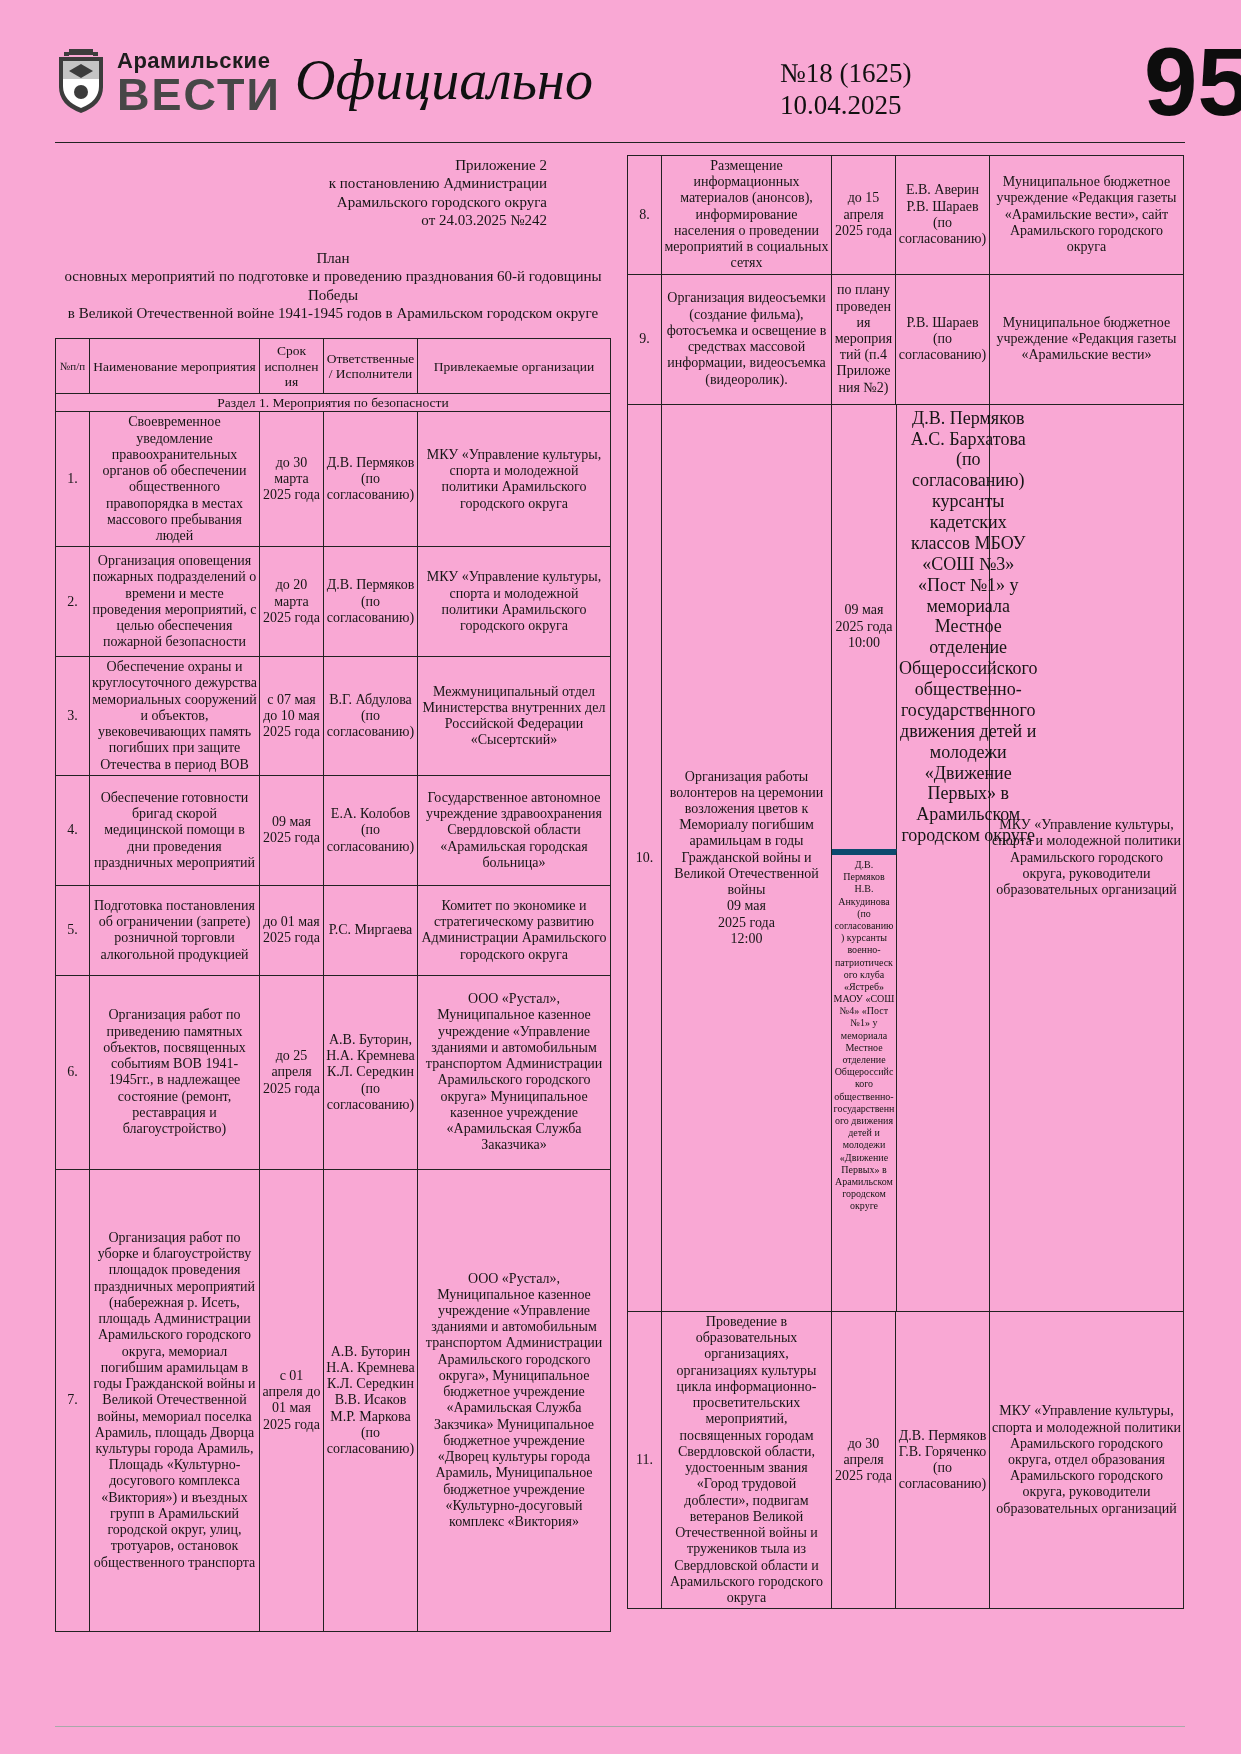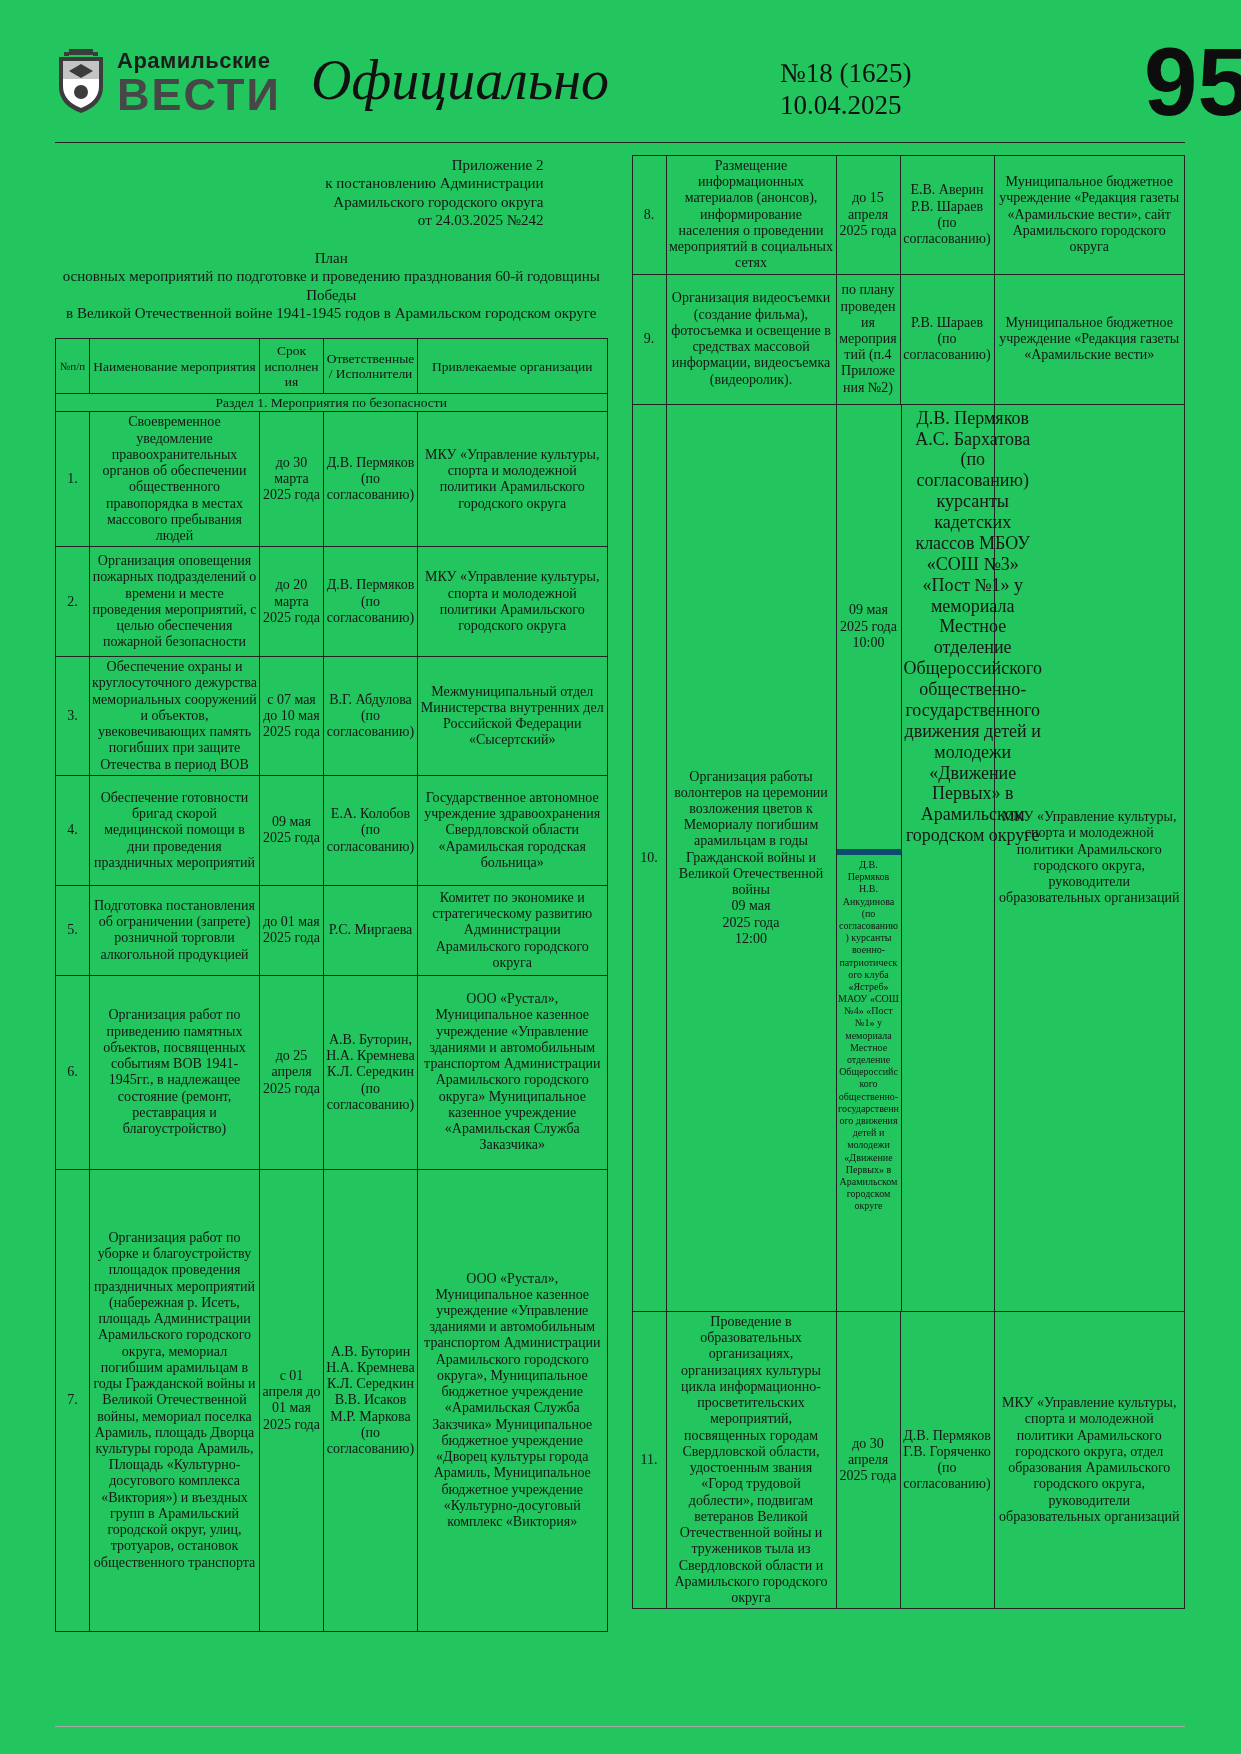--- a/index.html
+++ b/index.html
@@ -1,35 +1,35 @@
 <!DOCTYPE html>
 <html lang="ru"><head>
 <meta charset="utf-8">
 <style>
   * { margin:0; padding:0; box-sizing:border-box; }
   html,body { background:#ffffff; }
   .page {
-    position:relative; width:1241px; height:1754px; background:#22c55e;
+    position:relative; width:1241px; height:1754px; background:#f9a8d4;
     font-family:"Liberation Serif","DejaVu Serif",serif; color:#161616; overflow:hidden;
   }
   
   .brand { position:absolute; left:55px; top:48px; display:flex; gap:10px; align-items:flex-start; }
   .emblem { width:52px; height:68px; flex:0 0 auto; }
   .brand-top { font-family:"Liberation Sans","DejaVu Sans",sans-serif; font-weight:700; font-size:22px; color:#1e1e1e; letter-spacing:0.5px; }
   .brand-bottom { font-family:"Liberation Sans","DejaVu Sans",sans-serif; font-weight:800; font-size:45px; line-height:0.95; color:#474747; letter-spacing:2px; }
-  .section-title { position:absolute; left:295px; top:52px; width:330px; text-align:center;
+  .section-title { position:absolute; left:295px; top:52px; width:330px; 
     font-style:italic; font-size:56px; line-height:1.0; color:#111; }
   .issue-block { position:absolute; left:780px; top:58px; font-size:27px; line-height:1.18; color:#111; }
   .page-number { position:absolute; left:1144px; top:36px; font-family:"Liberation Sans","DejaVu Sans",sans-serif;
     font-weight:700; font-size:96px; line-height:0.95; color:#0d0d0d; }
   .header-rule { position:absolute; left:55px; width:1130px; top:142px; border-top:1.5px solid #222; }
   .footer-rule { position:absolute; left:55px; width:1130px; top:1726px; border-top:1px solid #a9a9a9; }
 
   
-  .columns { position:absolute; left:55px; top:150px; width:1130px; display:flex; gap:24px; align-items:flex-start; }
+  .columns { position:absolute; left:55px; top:150px; width:1130px; display:flex; gap:16px; align-items:flex-start; }
   .col-left  { width:556px; }
   .col-right { width:557px; }
 
   .annex { margin-top:6px; padding-right:64px; text-align:right; font-size:15px; line-height:1.22; }
   .doc-title { margin-top:20px; text-align:center; font-size:15px; line-height:1.22; }
   .col-left .tbl { margin-top:16px; }
   .col-right .tbl { margin-top:5px; }
 
   
   .tbl { width:100%; border-collapse:collapse; table-layout:fixed; }

